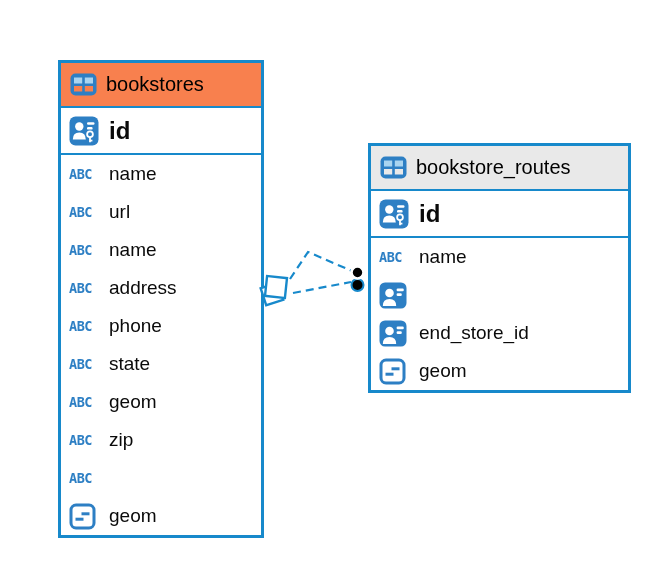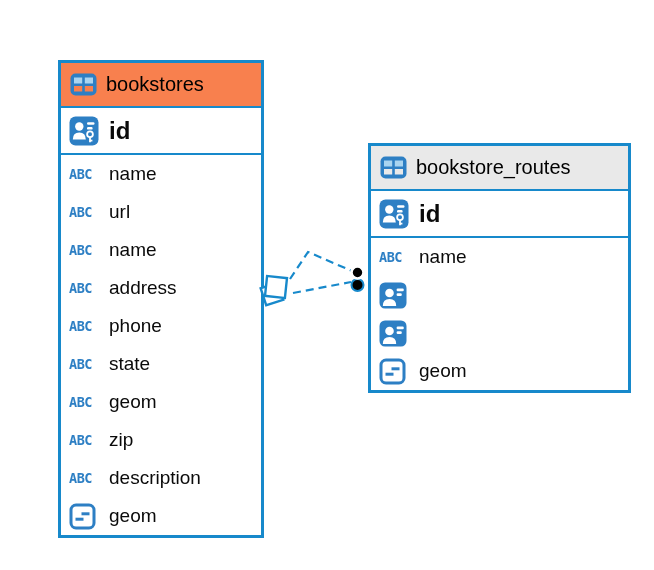--- a/index.html
+++ b/index.html
@@ -154,21 +154,20 @@
         <div class="row">
           <span class="icon-slot">
             <span class="abc-glyph">ABC</span>
           </span>
           <span>zip</span>
         </div>
         <div class="row">
           <span class="icon-slot">
             <span class="abc-glyph">ABC</span>
           </span>
-          <span>description</span>
         </div>
         <div class="row">
           <span class="icon-slot">
             <svg width="27" height="27" viewBox="0 0 27 27">
        <rect x="2" y="2" width="23" height="23" rx="5" fill="none" stroke="#2d7fc4" stroke-width="3"></rect>
        <line x1="12.5" y1="10.8" x2="20.5" y2="10.8" stroke="#2d7fc4" stroke-width="3"></line>
        <line x1="6.5" y1="16.2" x2="14.5" y2="16.2" stroke="#2d7fc4" stroke-width="3"></line>
      </svg>
           </span>
           <span>geom</span>
@@ -227,20 +226,21 @@
         <div class="row">
           <span class="icon-slot">
             <svg width="28" height="27" viewBox="0 0 28 27">
        <rect x="0.5" y="0.5" width="27" height="26" rx="5.5" fill="#2d7fc4"></rect>
        <circle cx="10.5" cy="11" r="4.3" fill="#fff"></circle>
        <path d="M 3.8 24 q 0 -7 6.7 -7 q 6.7 0 6.7 7 z" fill="#fff"></path>
        <rect x="17.6" y="6.5" width="7.2" height="2.7" rx="1.2" fill="#fff"></rect>
        <rect x="17.6" y="11.3" width="5.2" height="2.7" rx="1.2" fill="#fff"></rect>
      </svg>
           </span>
+          <span>end_store_id</span>
         </div>
         <div class="row">
           <span class="icon-slot">
             <svg width="27" height="27" viewBox="0 0 27 27">
        <rect x="2" y="2" width="23" height="23" rx="5" fill="none" stroke="#2d7fc4" stroke-width="3"></rect>
        <line x1="12.5" y1="10.8" x2="20.5" y2="10.8" stroke="#2d7fc4" stroke-width="3"></line>
        <line x1="6.5" y1="16.2" x2="14.5" y2="16.2" stroke="#2d7fc4" stroke-width="3"></line>
      </svg>
           </span>
           <span>geom</span>

